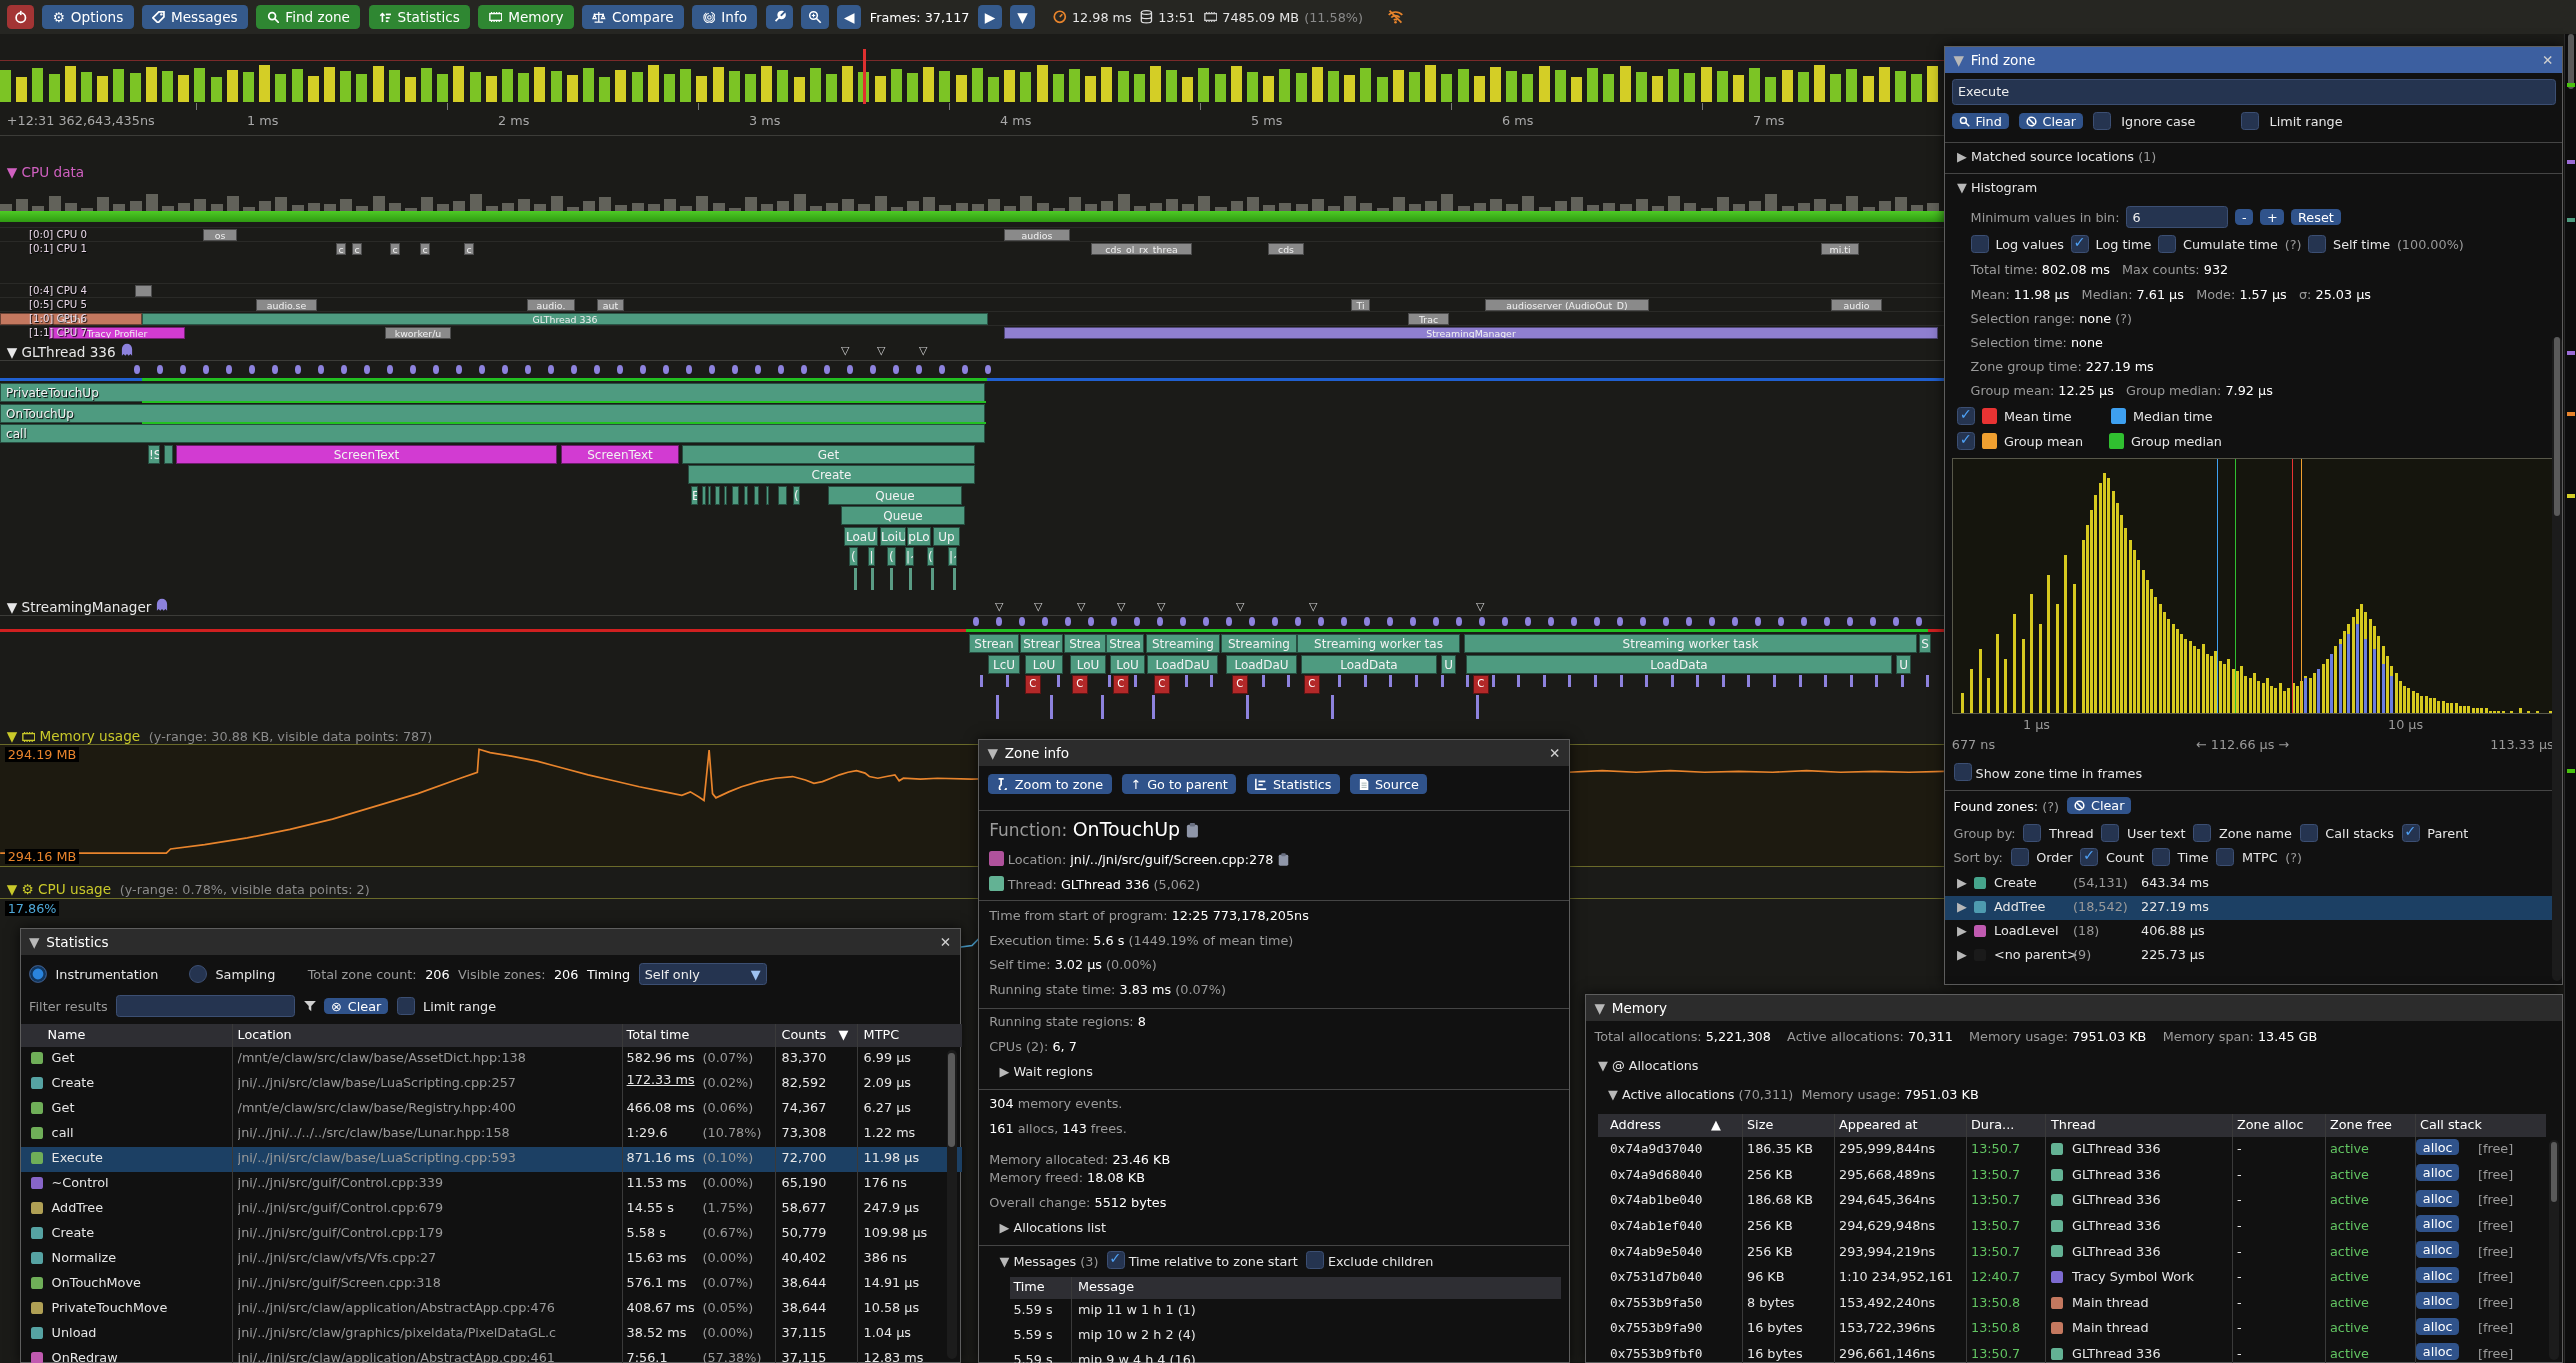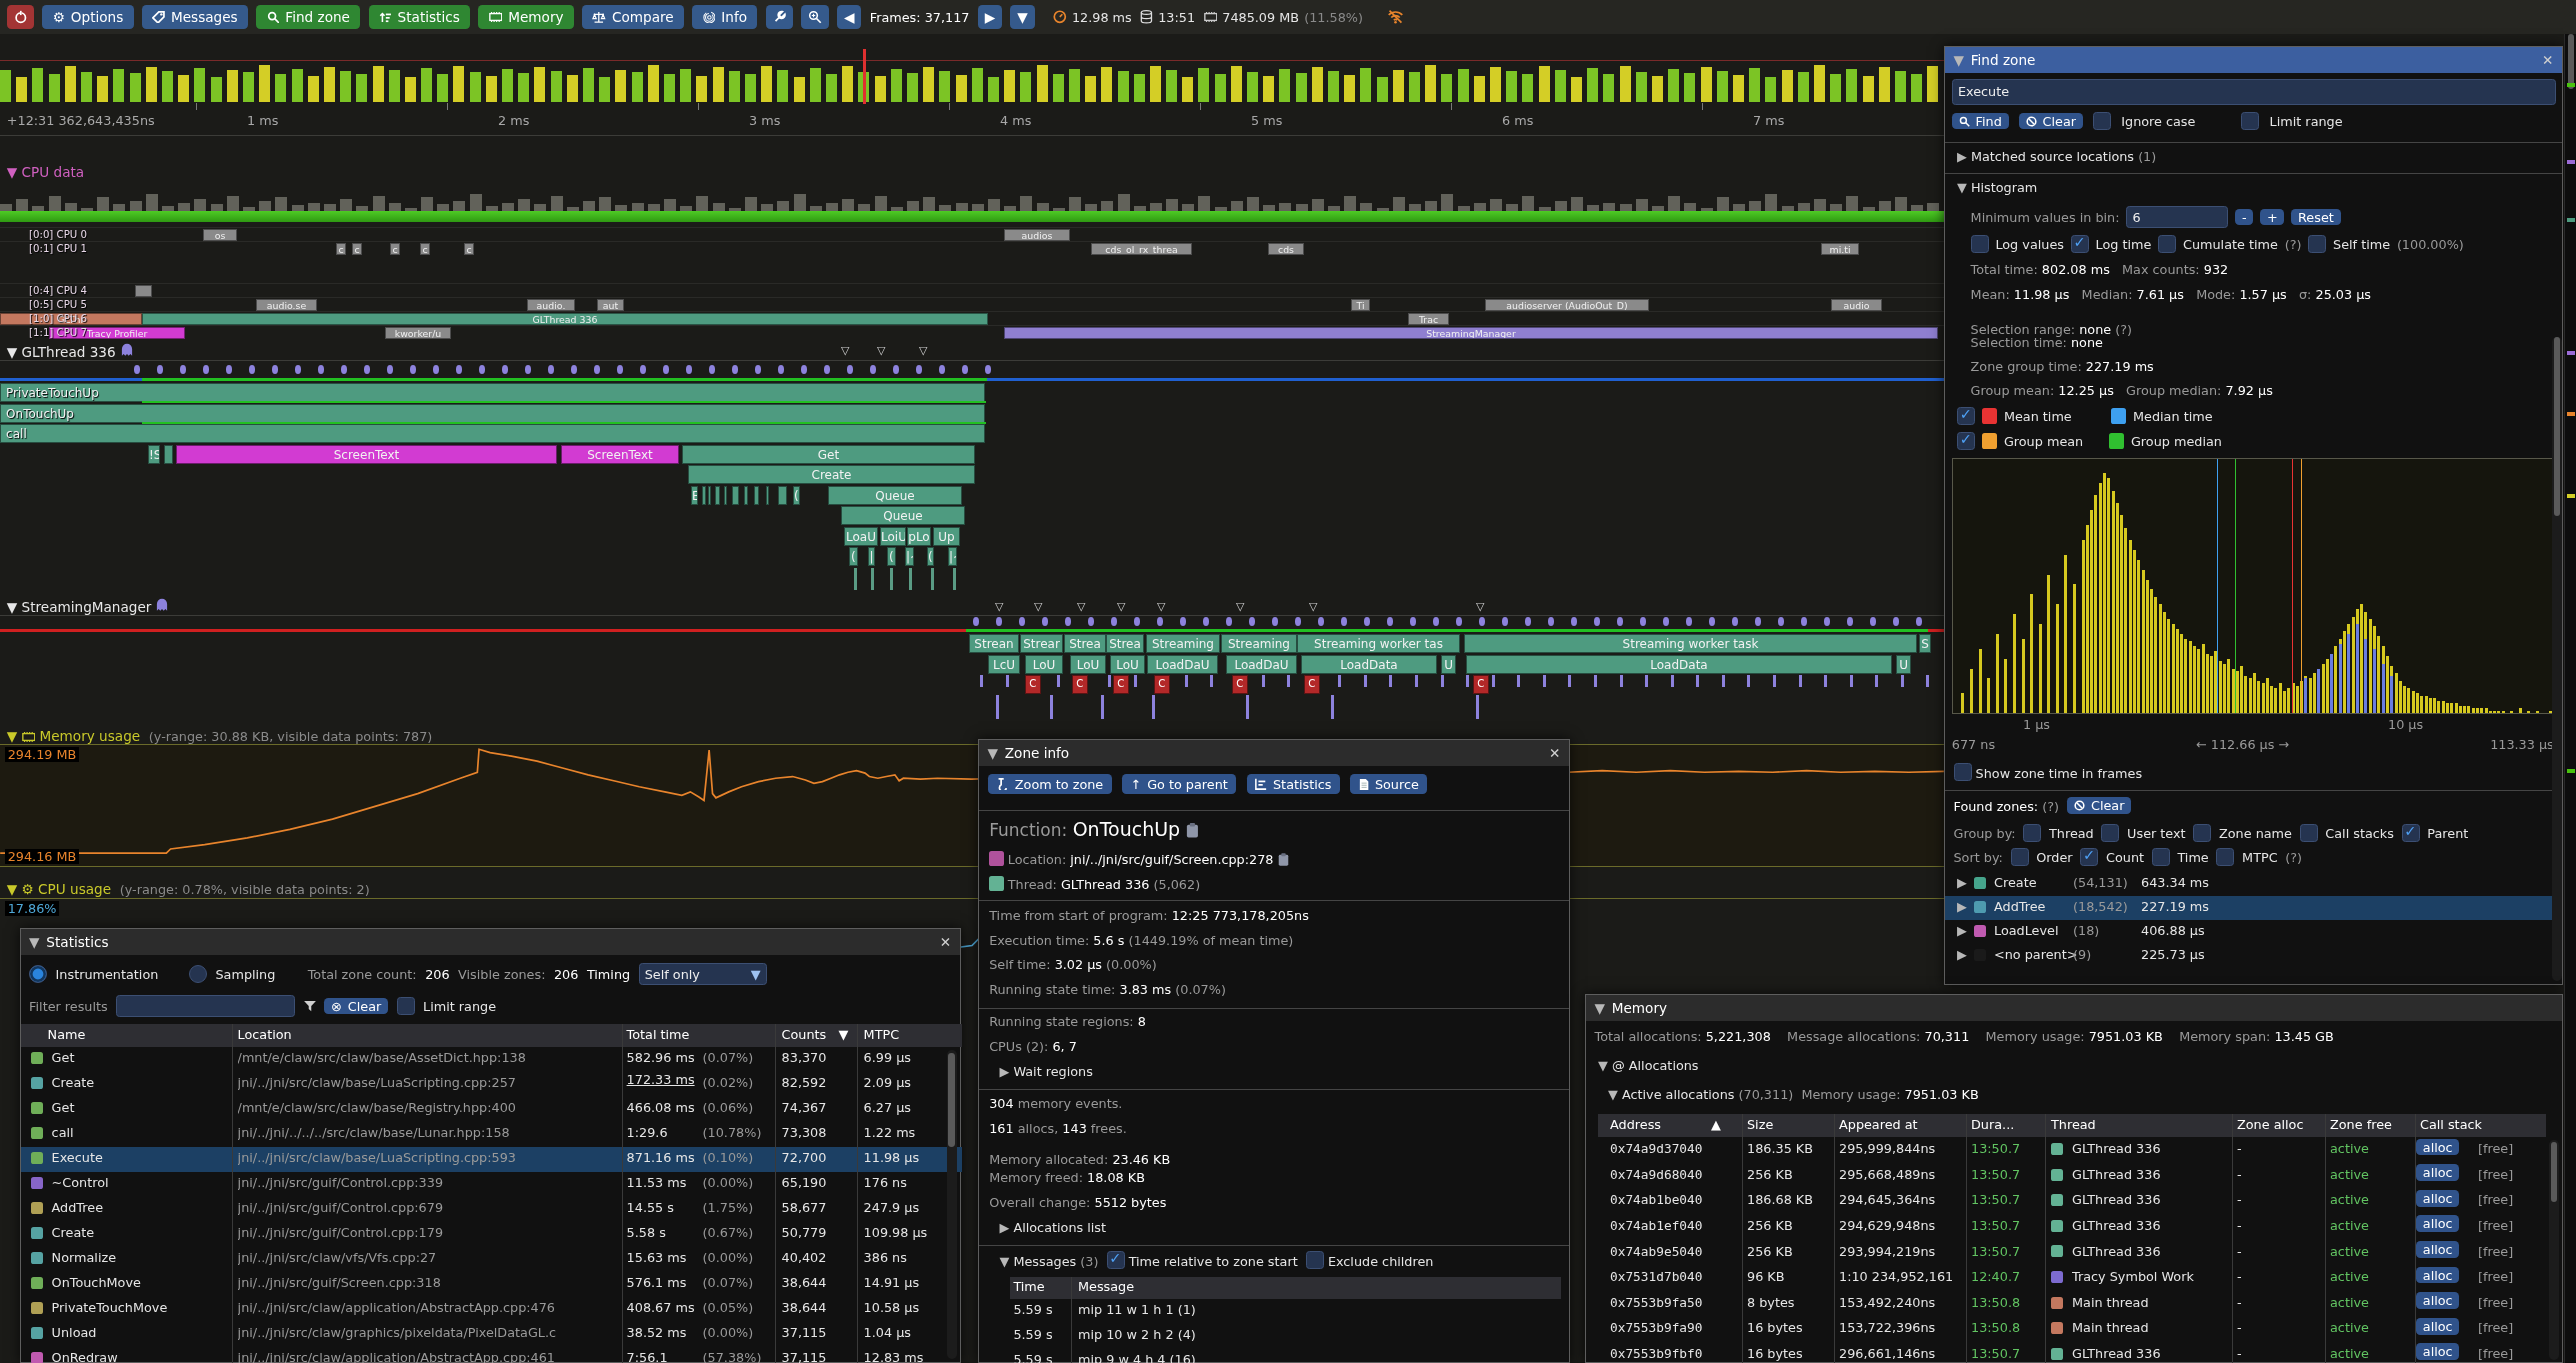--- a/index.html
+++ b/index.html
@@ -1031,21 +1031,21 @@
       <span>Log time</span>
     <span class="cb"></span>
       <span>Cumulate time</span>
       <span class="lbl">(?)</span>
     <span class="cb"></span>
       <span>Self time</span>
       <span class="lbl">(100.00%)</span>
   </div>
   <div class="abs" style="left:25.6px;top:215px;"><span class="lbl">Total time:</span> <span class="val">802.08 ms</span>&nbsp;&nbsp;&nbsp;<span class="lbl">Max counts:</span> <span class="val">932</span></div>
   <div class="abs" style="left:25.6px;top:240px;"><span class="lbl">Mean:</span> <span class="val">11.98 µs</span>&nbsp;&nbsp;&nbsp;<span class="lbl">Median:</span> <span class="val">7.61 µs</span>&nbsp;&nbsp;&nbsp;<span class="lbl">Mode:</span> <span class="val">1.57 µs</span>&nbsp;&nbsp;&nbsp;<span class="lbl">σ:</span> <span class="val">25.03 µs</span></div>
-  <div class="abs" style="left:25.6px;top:264px;margin-top:11px;"><span class="lbl">Selection range:</span> <span class="val">none</span> <span class="lbl">(?)</span></div>
+  <div class="abs" style="left:25.6px;top:264px;"><span class="lbl">Selection range:</span> <span class="val">none</span> <span class="lbl">(?)</span></div>
   <div class="abs" style="left:25.6px;top:288px;"><span class="lbl">Selection time:</span> <span class="val">none</span></div>
   <div class="abs" style="left:25.6px;top:312px;"><span class="lbl">Zone group time:</span> <span class="val">227.19 ms</span></div>
   <div class="abs" style="left:25.6px;top:336px;"><span class="lbl">Group mean:</span> <span class="val">12.25 µs</span>&nbsp;&nbsp;&nbsp;<span class="lbl">Group median:</span> <span class="val">7.92 µs</span></div>
   <div class="abs" style="left:12px;top:360px;display:flex;align-items:center;gap:6.8px;">
     <span class="cb on"></span>
     <span class="swatch" style="background:#e83333;width:15.3px;height:15.3px;"></span>
       <span>Mean time</span>
     <span style="width:25.6px"></span>
     <span class="swatch" style="background:#3ea0f0;width:15.3px;height:15.3px;"></span>
       <span>Median time</span>
@@ -1272,21 +1272,21 @@
     </div>
 </div>
 
 <div class="win" style="left:1585px;top:994px;width:978px;height:369px;">
   <div class="tbar">
       <span class="arrow">▼</span>
       <span>Memory</span>
     </div>
   <div class="abs" style="left:8.5px;top:34px;white-space:nowrap;">
     <span class="lbl">Total allocations:</span> <span class="val">5,221,308</span>&nbsp;&nbsp;&nbsp;
-    <span class="lbl">Message allocations:</span> <span class="val">70,311</span>&nbsp;&nbsp;&nbsp;
+    <span class="lbl">Active allocations:</span> <span class="val">70,311</span>&nbsp;&nbsp;&nbsp;
     <span class="lbl">Memory usage:</span> <span class="val">7951.03 KB</span>&nbsp;&nbsp;&nbsp;
     <span class="lbl">Memory span:</span> <span class="val">13.45 GB</span>
   </div>
   <div class="abs" style="left:12px;top:63px;"><span class="arrow">▼</span> <span>@ Allocations</span></div>
   <div class="abs" style="left:22px;top:92px;"><span class="arrow">▼</span> <span>Active allocations</span> <span class="lbl">(70,311)</span>&nbsp;&nbsp;<span class="lbl">Memory usage:</span> <span class="val">7951.03 KB</span></div>
   <div class="abs hrow" style="left:12px;top:119px;width:948px;height:23px;">
     <span class="abs" style="left:12px;top:2.6px;">Address</span>
     <span class="abs" style="left:113px;top:2.6px;">▲</span>
     <span class="abs" style="left:149px;top:2.6px;">Size</span>
     <span class="abs" style="left:241px;top:2.6px;">Appeared at</span>

